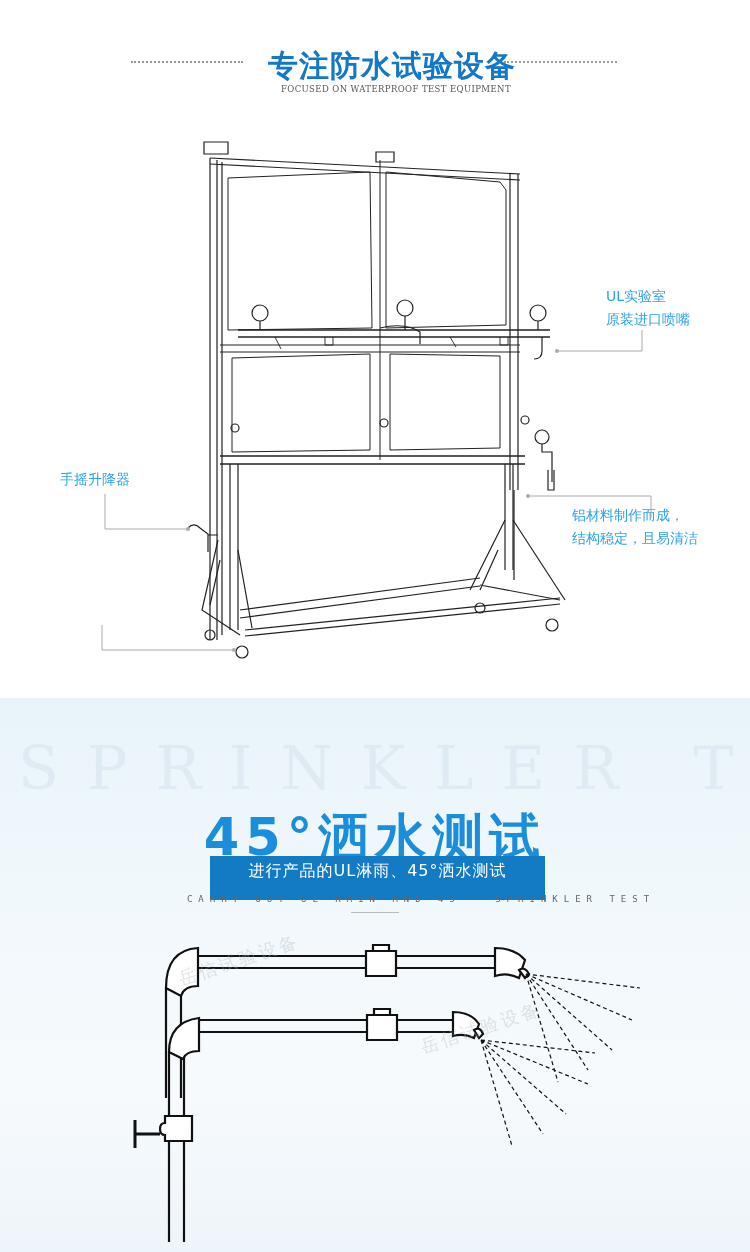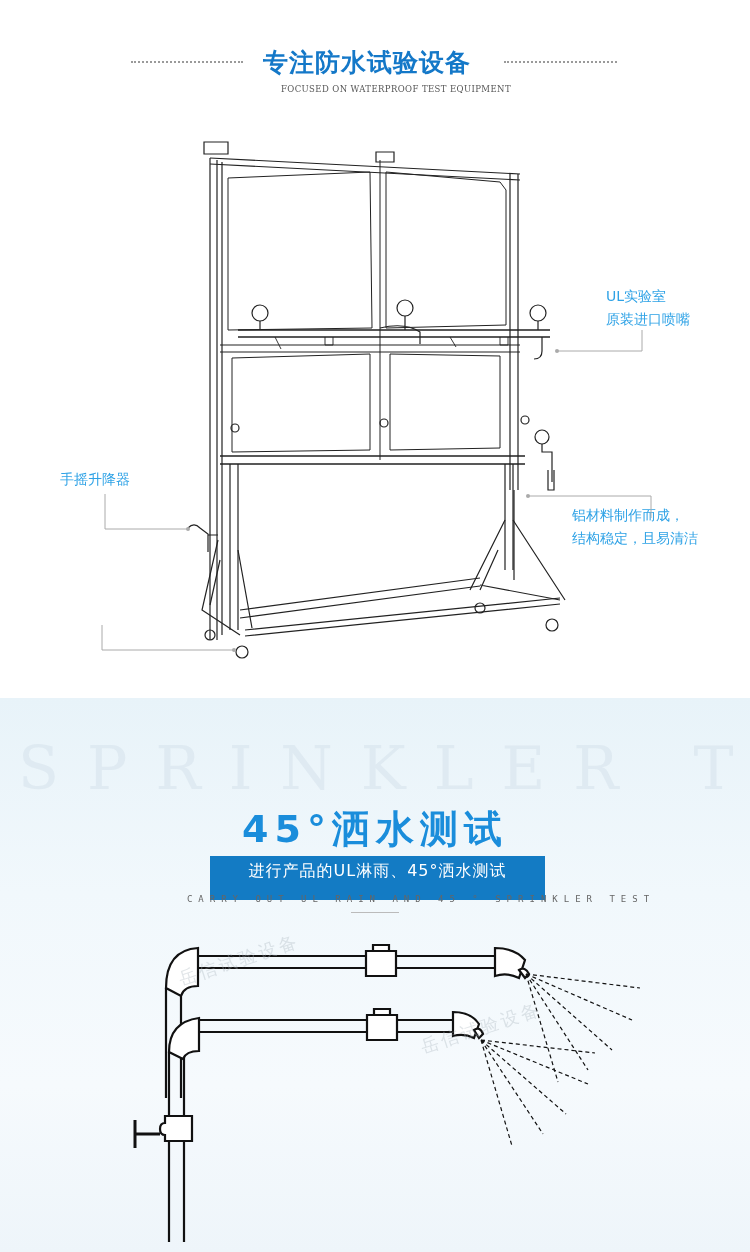--- a/index.html
+++ b/index.html
@@ -4,31 +4,31 @@
 <style>
   * { margin: 0; padding: 0; box-sizing: border-box; }
   body { width: 750px; height: 1252px; background: #fff; font-family: "DejaVu Sans", sans-serif; overflow: hidden; position: relative; }
   .sec1 { position: absolute; left: 0; top: 0; width: 750px; height: 698px; background: #fff; }
   .sec2 { position: absolute; left: 0; top: 698px; width: 750px; height: 554px;
           background: linear-gradient(180deg, #e8f3f9 0%, #f1f8fc 35%, #f6fafd 70%, #eef5fa 100%); overflow: hidden; }
   .title-row { position: absolute; top: 46px; left: 0; width: 750px; height: 36px; }
   .dots { position: absolute; top: 15px; height: 2px; border-top: 2px dotted #9a9a9a; }
   .dots.left { left: 131px; width: 112px; }
   .dots.right { left: 504px; width: 113px; }
-  .main-title { position: absolute; left: 246px; top: 0; width: 242px; text-align: center;
-                font-size: 25px; font-weight: bold; color: #1478c8; letter-spacing: 1px; white-space: nowrap; }
+  .main-title { position: absolute; left: 268px; top: 0; width: 242px; text-align: center;
+                font-size: 30px; font-weight: bold; color: #1478c8; letter-spacing: 1px; white-space: nowrap; }
   .sub-title { position: absolute; top: 84px; left: 0; width: 750px; text-align: center;
                font-family: "DejaVu Serif", serif; font-size: 8.5px; color: #555; letter-spacing: 0.4px; margin-left: 21px; }
   .frame-svg { position: absolute; left: 180px; top: 130px; }
   .callout { position: absolute; color: #2ea2e6; font-size: 14px; line-height: 23px; text-align: left; white-space: nowrap; }
   .leader { position: absolute; pointer-events: none; }
   .wm-en { position: absolute; top: 35px; left: 18px; width: 720px; font-family: "DejaVu Serif", serif;
            font-size: 60px; color: rgba(200,215,225,0.35); letter-spacing: 28px; white-space: nowrap; }
   .s2-sub { position: absolute; top: 80px; left: 0; width: 750px; text-align: center; font-size: 16px; color: #555; letter-spacing: 2px; }
-  .s2-title { position: absolute; top: 106px; left: 0; width: 750px; text-align: center; font-size: 38px; font-weight: bold;
+  .s2-title { position: absolute; top: 106px; left: 0; width: 750px; text-align: center; font-size: 51px; font-weight: bold;
               color: #1a8ddb; letter-spacing: 6px; }
   .banner { position: absolute; top: 158px; left: 210px; width: 335px; height: 44px; background: #137bc4; color: #fff;
             font-size: 16px; line-height: 30px; text-align: center; letter-spacing: 1px; white-space: nowrap; }
   .s2-en { position: absolute; top: 196px; left: 0; width: 750px; text-align: center; font-family: "DejaVu Sans Mono", monospace;
            font-size: 9px; color: #666; letter-spacing: 6px; white-space: nowrap; margin-left: 46px; }
   .s2-line { position: absolute; top: 214px; left: 351px; width: 48px; height: 1px; background: #bbb; }
   .pipe-svg { position: absolute; left: 0; top: 230px; }
   .wm-cn { position: absolute; font-size: 18px; color: rgba(170,180,190,0.35); transform: rotate(-18deg); white-space: nowrap; letter-spacing: 3px; }
 </style>
 </head>

